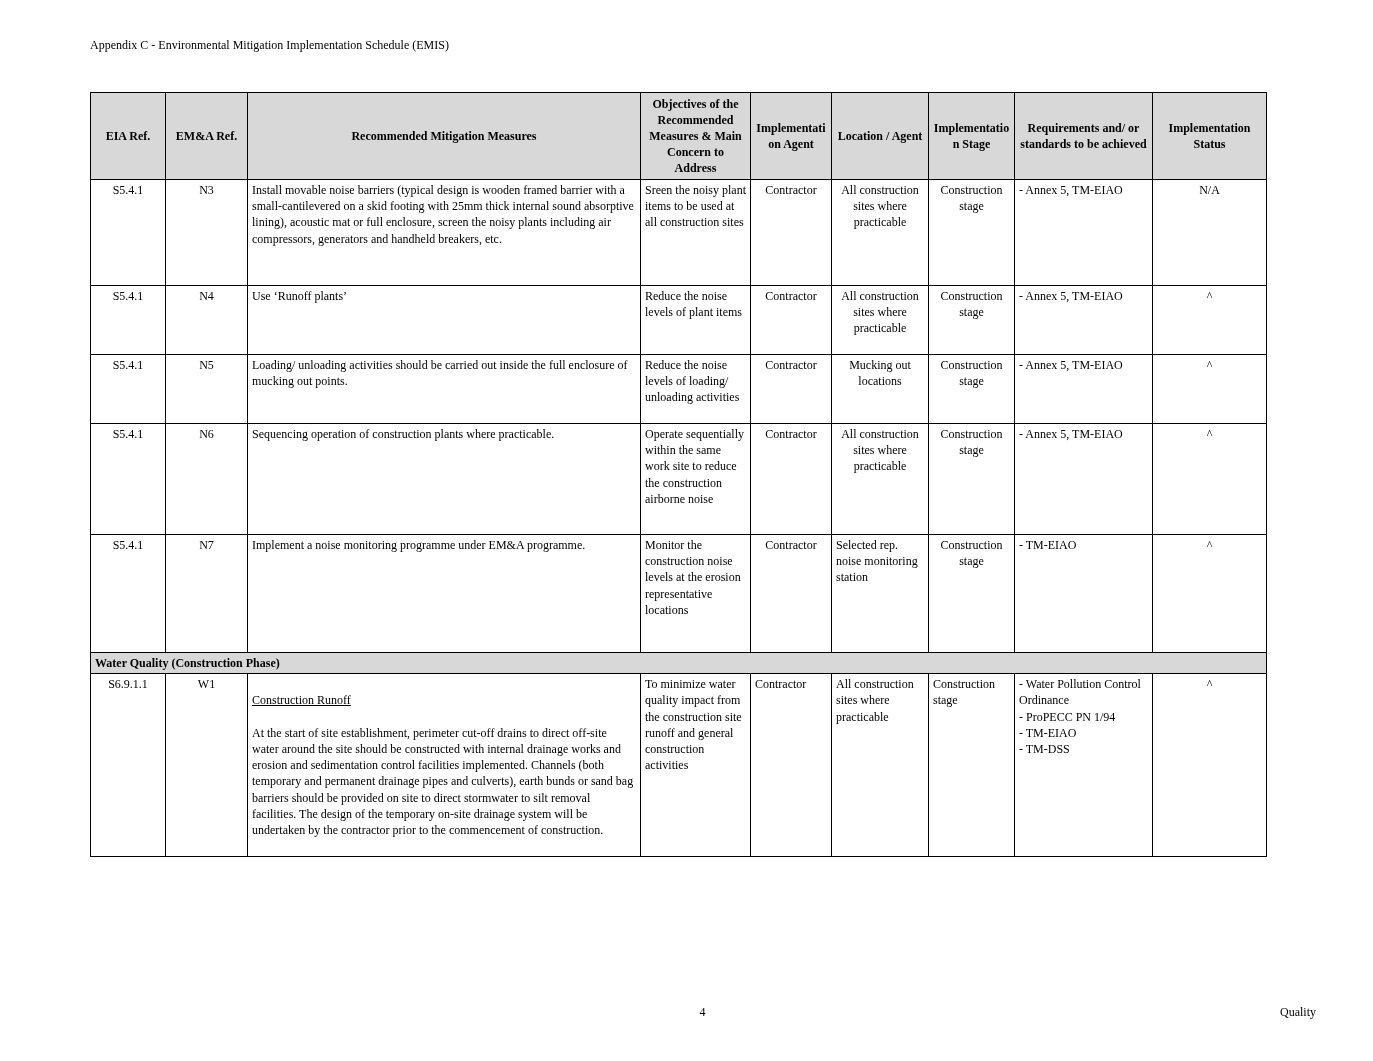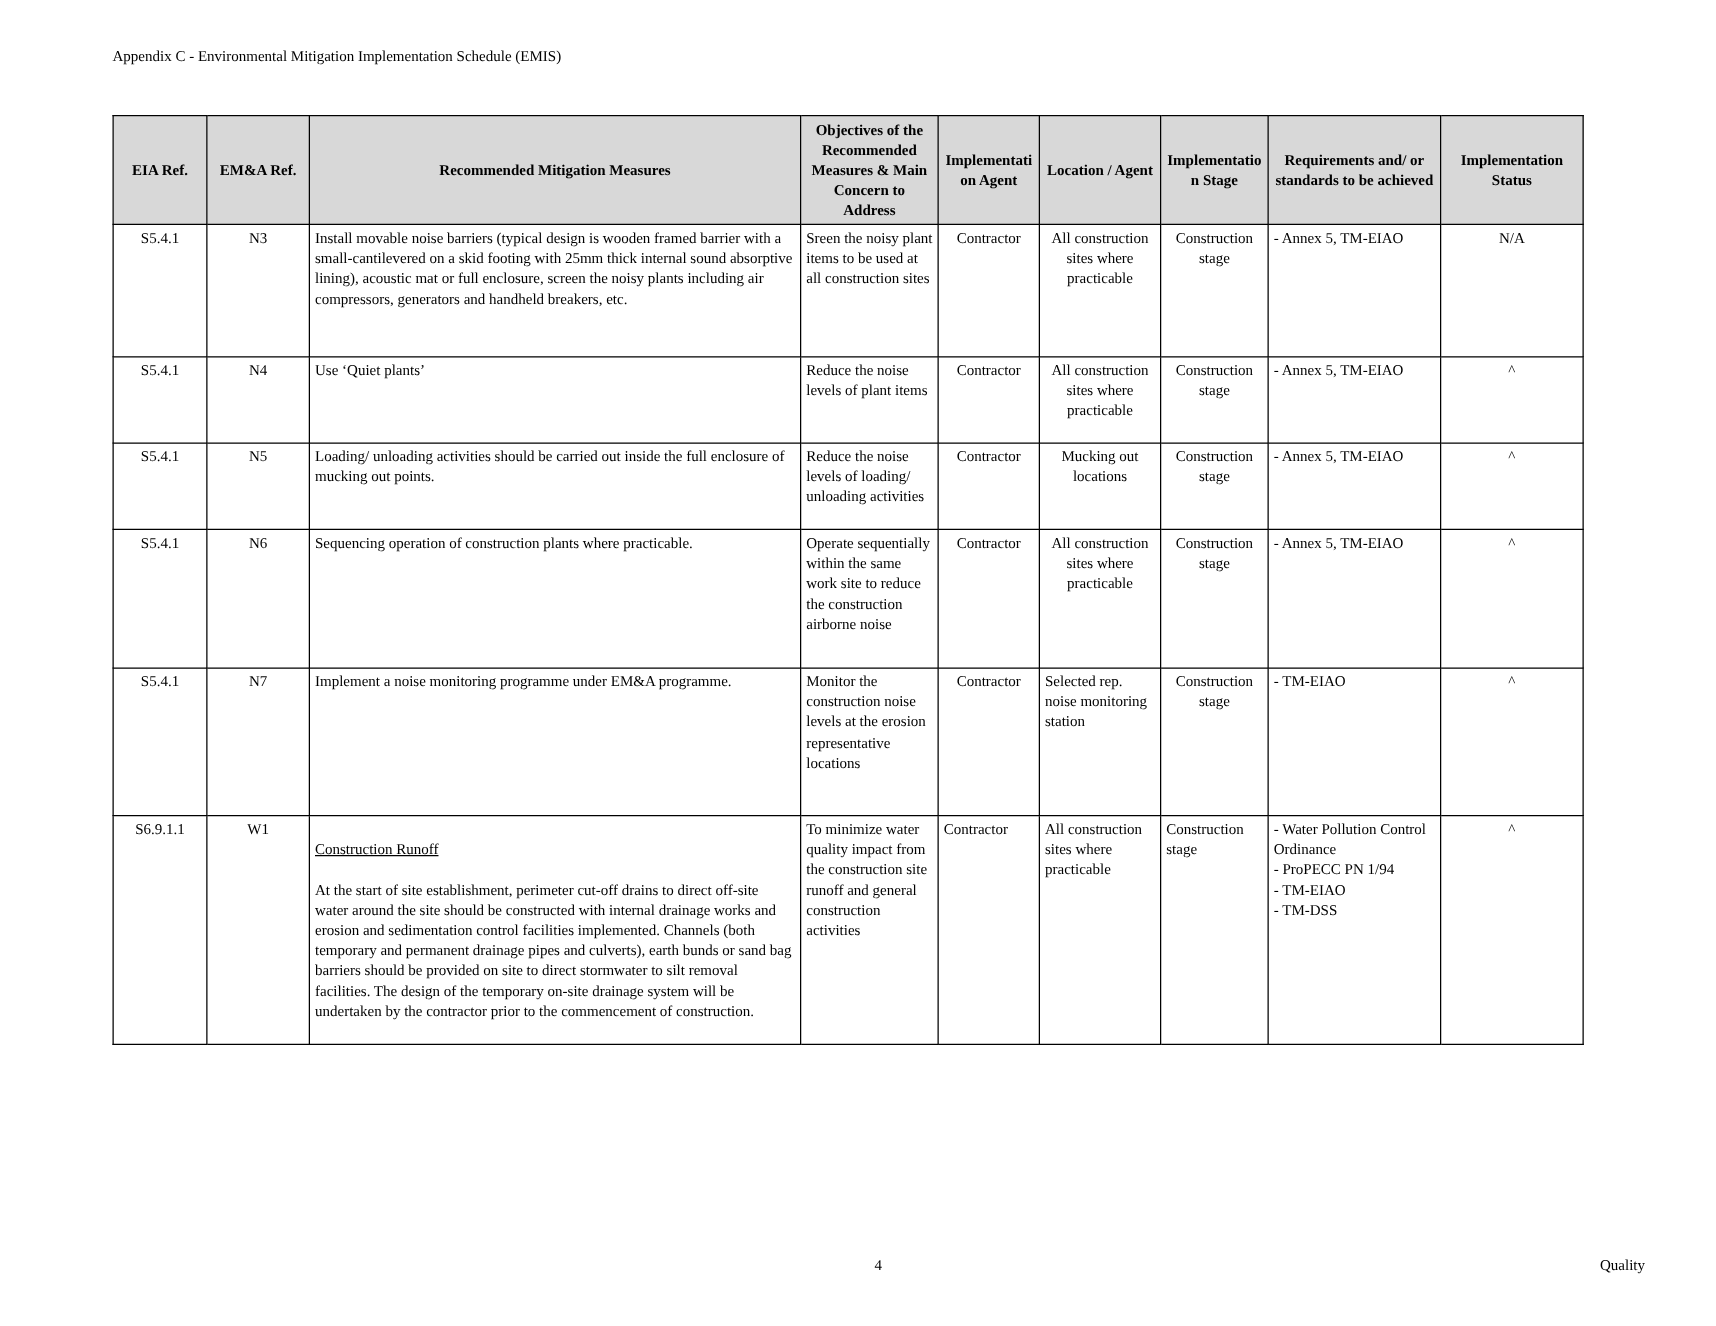--- a/index.html
+++ b/index.html
@@ -117,21 +117,21 @@
         <td class="c-left">Sreen the noisy plant items to be used at all construction sites</td>
         <td class="c-center">Contractor</td>
         <td class="c-center">All construction sites where practicable</td>
         <td class="c-center">Construction stage</td>
         <td class="c-left">- Annex 5, TM-EIAO</td>
         <td class="c-center">N/A</td>
       </tr>
       <tr class="r1">
         <td class="c-center">S5.4.1</td>
         <td class="c-center">N4</td>
-        <td class="c-left">Use ‘Quiet plants’</td>
+        <td class="c-left">Use ‘Runoff plants’</td>
         <td class="c-left">Reduce the noise levels of plant items</td>
         <td class="c-center">Contractor</td>
         <td class="c-center">All construction sites where practicable</td>
         <td class="c-center">Construction stage</td>
         <td class="c-left">- Annex 5, TM-EIAO</td>
         <td class="c-center">^</td>
       </tr>
       <tr class="r2">
         <td class="c-center">S5.4.1</td>
         <td class="c-center">N5</td>
@@ -158,20 +158,23 @@
         <td class="c-center">S5.4.1</td>
         <td class="c-center">N7</td>
         <td class="c-left">Implement a noise monitoring programme under EM&amp;A programme.</td>
         <td class="c-left">Monitor the construction noise levels at the erosion representative locations</td>
         <td class="c-center">Contractor</td>
         <td class="c-left">Selected rep. noise monitoring station</td>
         <td class="c-center">Construction stage</td>
         <td class="c-left">- TM-EIAO</td>
         <td class="c-center">^</td>
       </tr>
+      <tr class="section-row">
+        <td colspan="9">Water Quality (Construction Phase)</td>
+      </tr>
       <tr class="rw">
         <td class="c-center">S6.9.1.1</td>
         <td class="c-center">W1</td>
         <td class="c-left">
           <div><span class="underline">Construction Runoff</span></div>
           <div>At the start of site establishment, perimeter cut-off drains to direct off-site water around the site should be constructed with internal drainage works and erosion and sedimentation control facilities implemented.  Channels (both temporary and permanent drainage pipes and culverts), earth bunds or sand bag barriers should be provided on site to direct stormwater to silt removal facilities.  The design of the temporary on-site drainage system will be undertaken by the contractor prior to the commencement of construction.</div>
         </td>
         <td class="c-left">To minimize water quality impact from the construction site runoff and general construction activities</td>
         <td class="c-left">Contractor</td>
         <td class="c-left">All construction sites where practicable</td>

